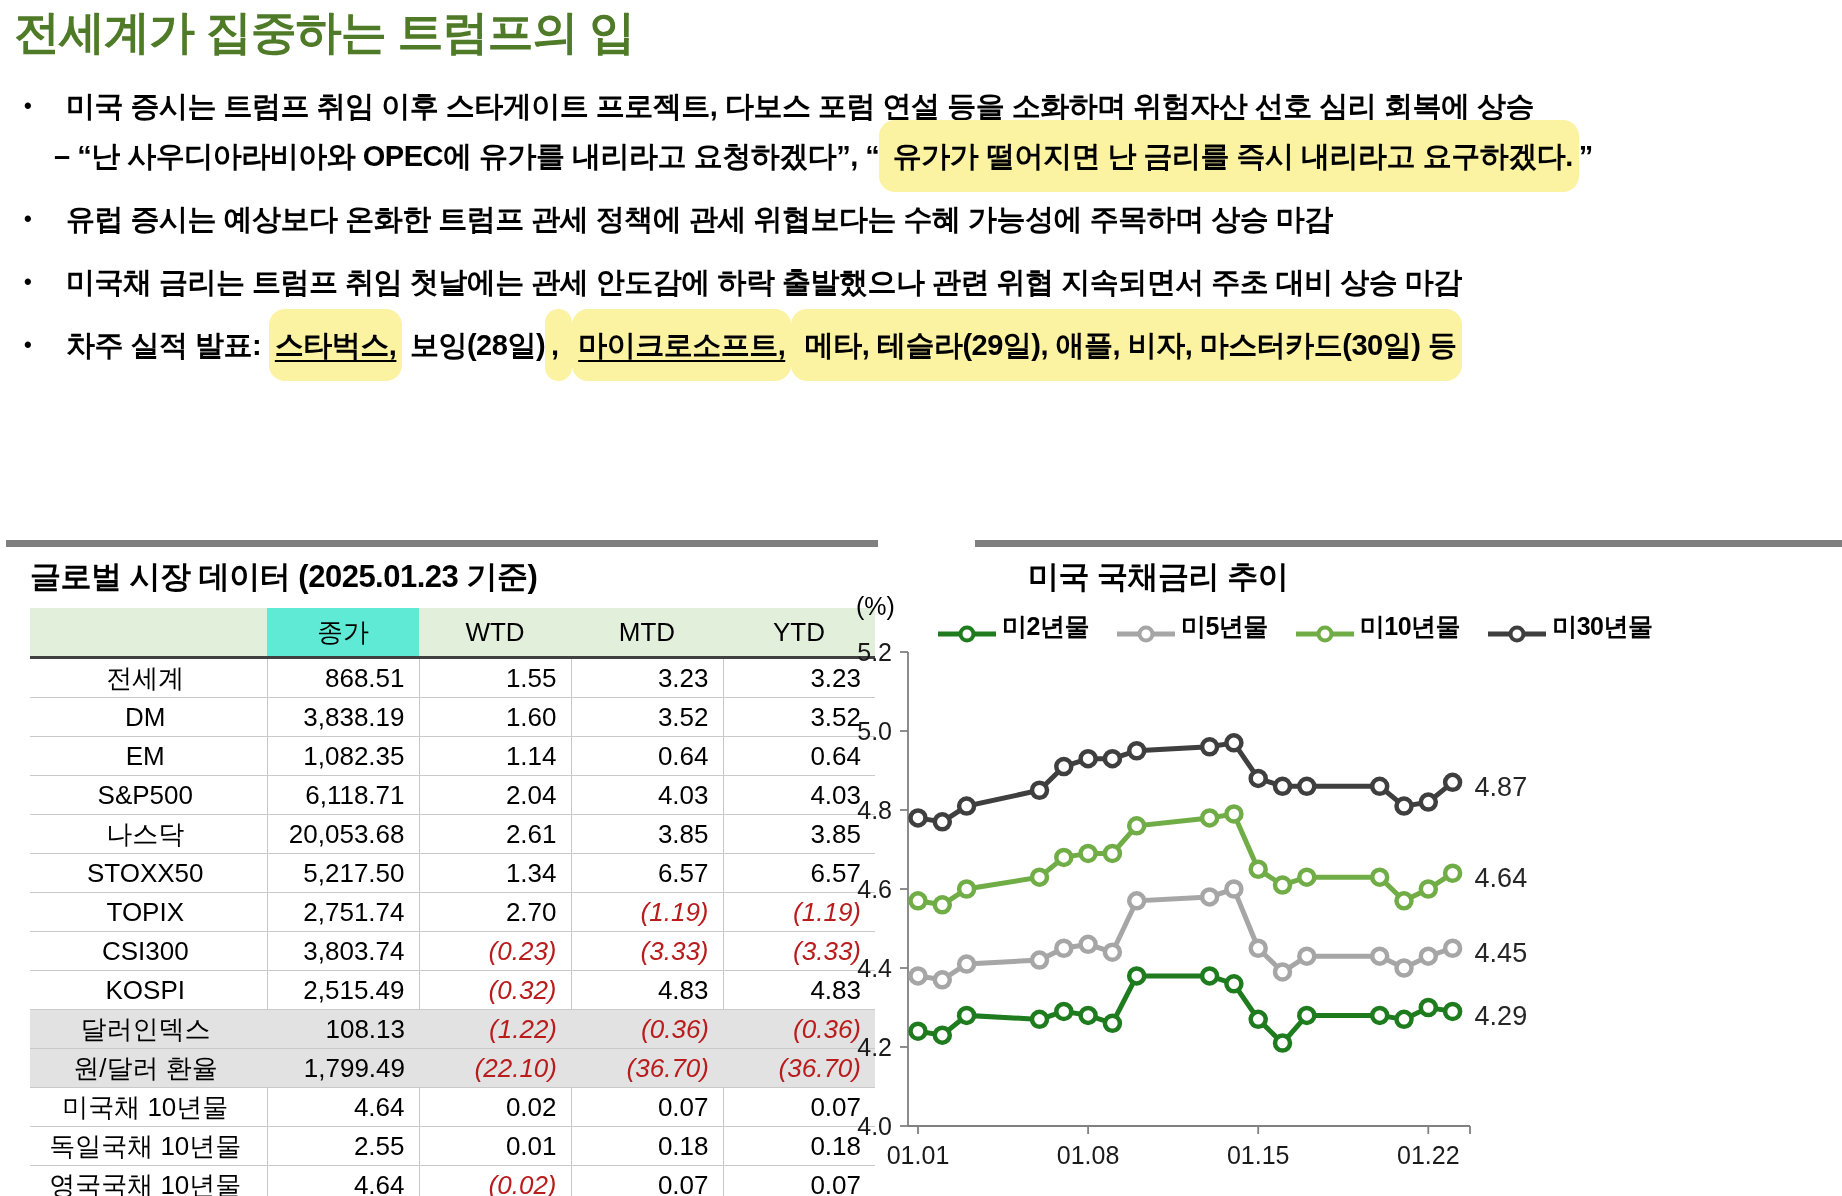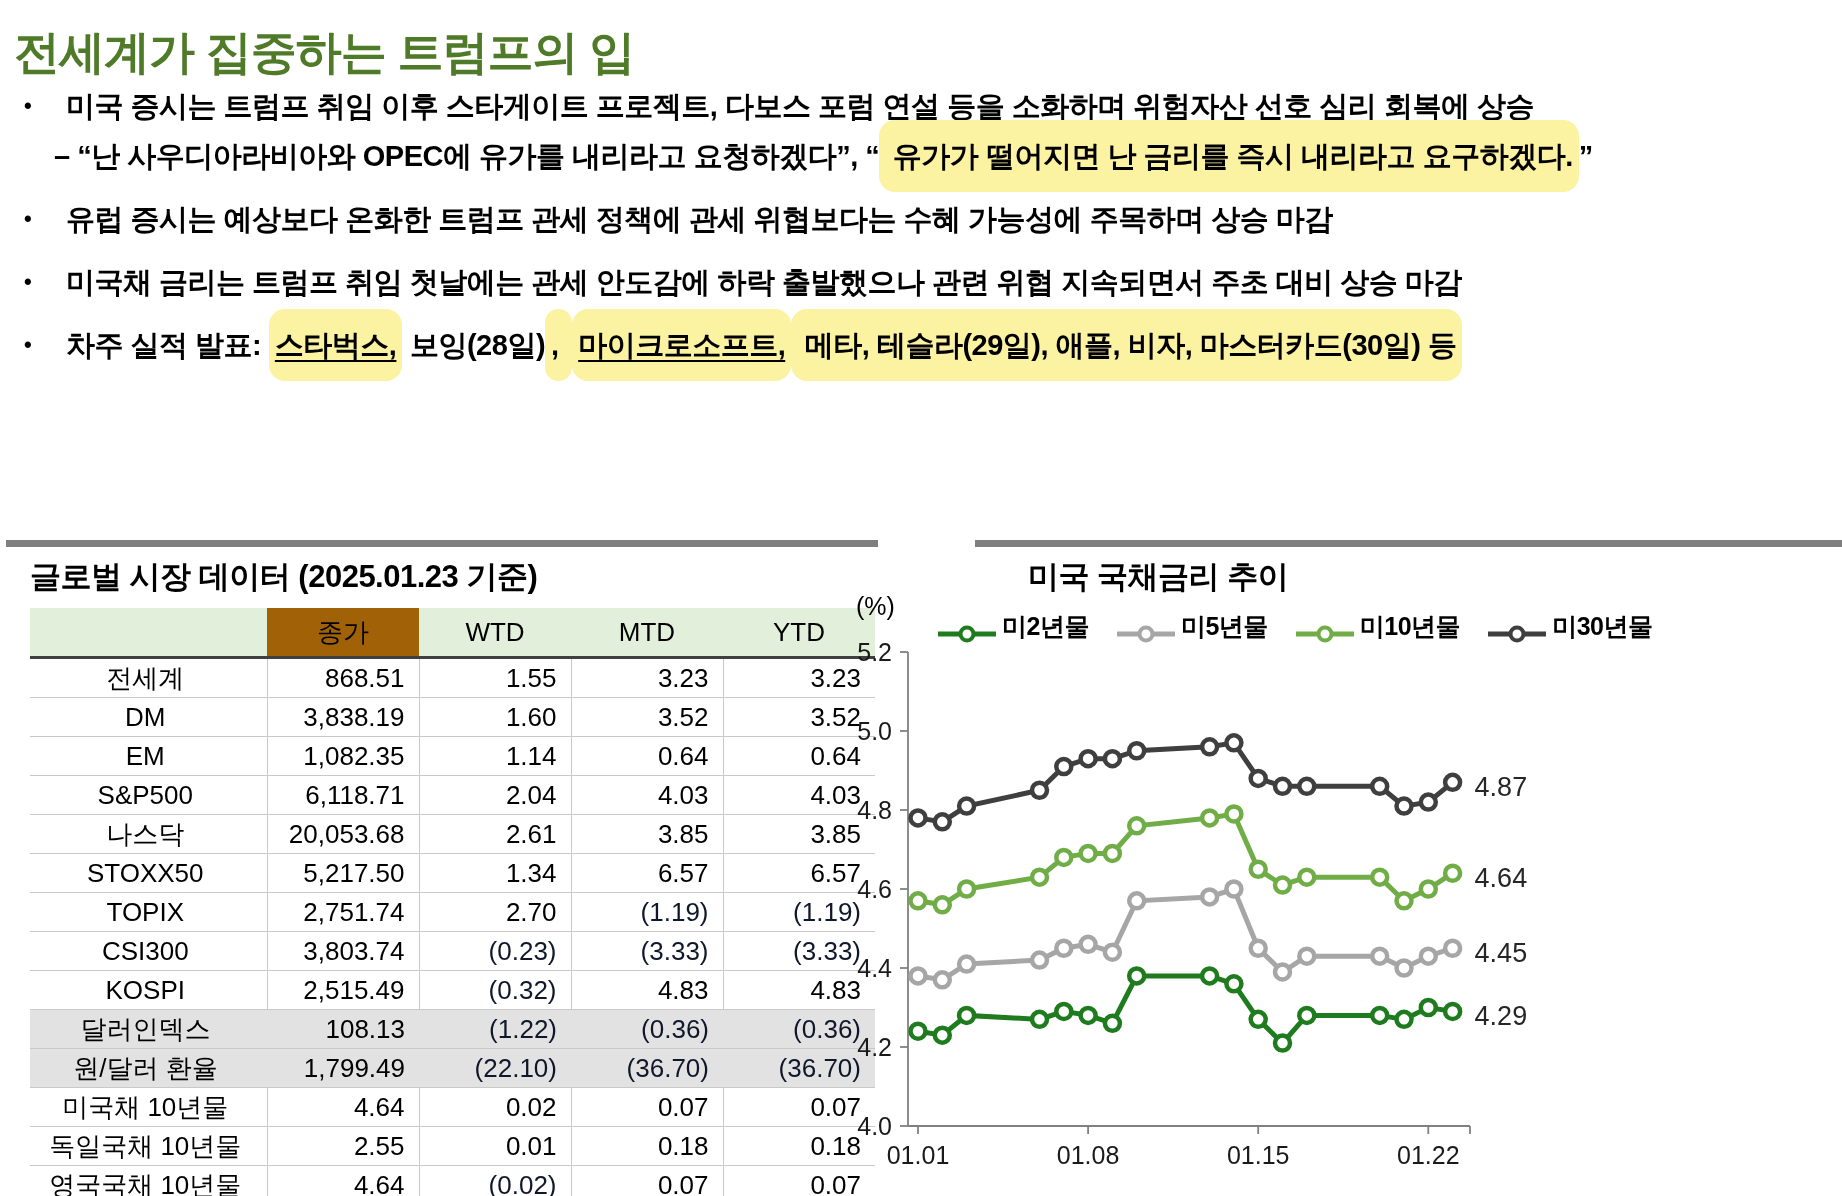--- a/index.html
+++ b/index.html
@@ -3,21 +3,21 @@
 <meta charset="utf-8">
 <style>
   html,body{margin:0;padding:0;}
   body{
     width:1842px;height:1196px;position:relative;overflow:hidden;
     background:#ffffff;color:#000;
     font-family:"Liberation Sans","DejaVu Sans",sans-serif;
   }
   
   .page-title{
-    position:absolute;left:14px;top:22px;
+    position:absolute;left:14px;top:2px;
     font-size:46px;font-weight:700;letter-spacing:-1px;
   }
   .bullets{
     position:absolute;left:14px;top:82px;width:1822px;
     font-size:29px;font-weight:600;line-height:48px;letter-spacing:-0.5px;
   }
   .bullet{display:flex;margin-bottom:15px;}
   .bullet.l2{margin-left:40px;margin-top:-13px;}
   .bullet .dot{flex:0 0 42px;padding-left:10px;font-size:22px;}
   .bullet .txt{flex:1;}
@@ -39,21 +39,21 @@
     height:46px;font-weight:400;text-align:center;
     border-bottom:3px solid #404040;
   }
   table.market td{
     height:38px;text-align:right;padding:0 14px 0 0;
     border-bottom:1.5px solid #c9c9c9;white-space:nowrap;
   }
   table.market td.lbl{text-align:center;padding-left:8px;}
   table.market td.num{border-left:1.5px solid #c9c9c9;}
   table.market tr.shaded td{border-left:none;}
-  table.market td.neg{color:#0f172a;}
+  table.market td.neg{color:#b91c1c;font-style:italic;}
   
   .pct-label{position:absolute;left:856px;top:592px;font-size:25px;}
   .legend{
     position:absolute;left:938px;top:610px;display:flex;gap:28px;
     align-items:center;font-size:25px;font-weight:600;letter-spacing:-0.5px;
   }
   .legend .item{display:flex;align-items:flex-end;gap:6px;}
   #chart-svg{position:absolute;left:830px;top:640px;}
   .tick-text{font-size:25px;fill:#1a1a1a;}
   .end-label{font-size:27px;fill:#262626;}
@@ -91,21 +91,21 @@
   <colgroup>
       <col style="width:237px">
       <col style="width:152px">
       <col style="width:152px">
       <col style="width:152px">
       <col style="width:152px">
     </colgroup>
   <thead>
       <tr>
         <th style="background: rgb(226, 239, 218);"></th>
-        <th style="background: #a16207;">종가</th>
+        <th style="background: #5eead4;">종가</th>
         <th style="background: rgb(226, 239, 218);">WTD</th>
         <th style="background: rgb(226, 239, 218);">MTD</th>
         <th style="background: rgb(226, 239, 218); margin-top: 32px;">YTD</th>
       </tr>
     </thead>
   <tbody>
       <tr>
         <td class="lbl">전세계</td>
         <td class="num">868.51</td>
         <td class="num">1.55</td>

